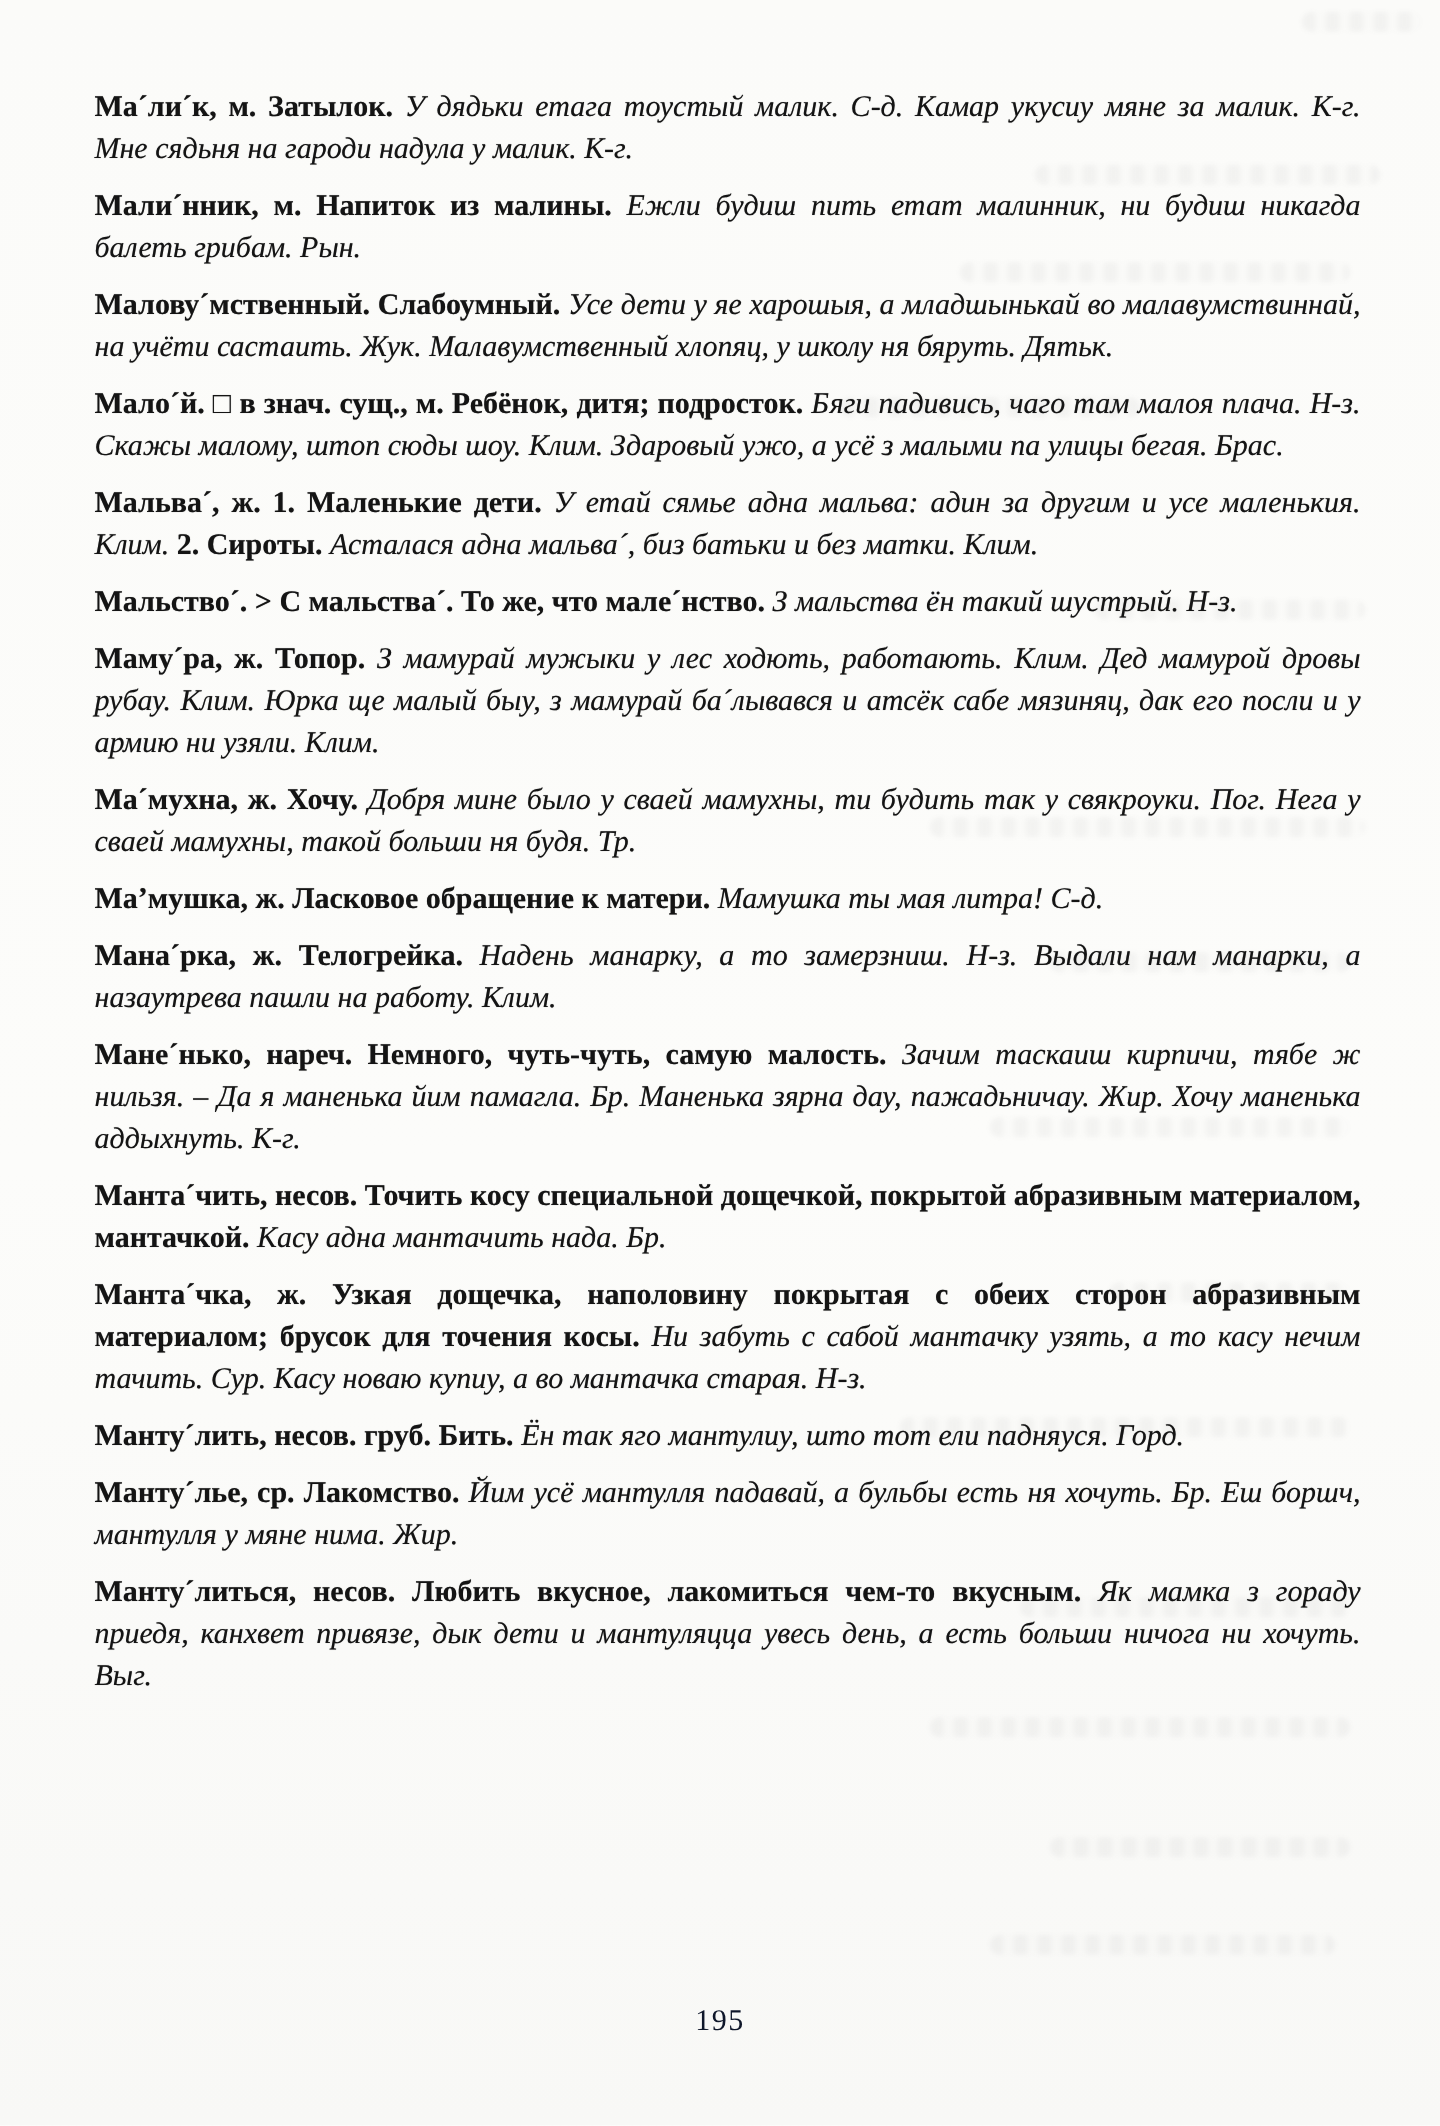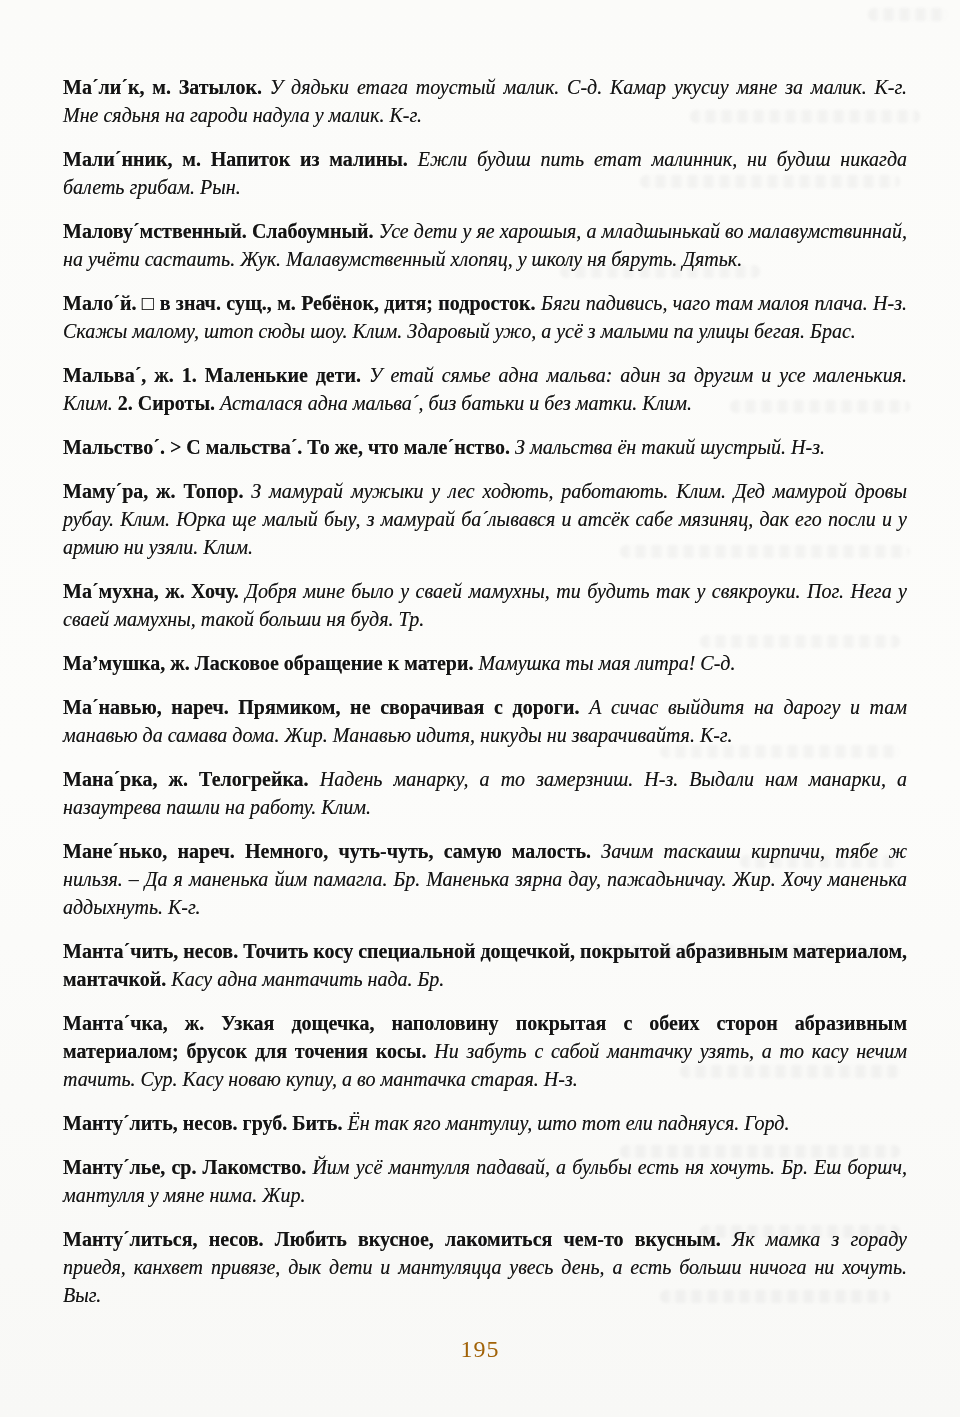--- a/index.html
+++ b/index.html
@@ -17,37 +17,37 @@
     left: 0; top: 0;
     width: 960px; height: 1417px;
   }
   .content {
     position: absolute;
     left: 63px;
     top: 57px;
     width: 844px;
   }
   p.entry {
-    margin: 16px 0 10px 0;
+    margin: 0 0 10px 0;
     font-size: 20px;
     line-height: 28px;
     text-align: justify;
     text-shadow: 0 0 0.5px rgba(20,20,20,0.55);
   }
   p.entry .b { font-weight: bold; font-style: normal; }
   p.entry .i { font-style: italic; font-weight: normal; }
   .page-number {
     position: absolute;
     left: 0;
     top: 1336px;
     width: 960px;
     text-align: center;
-    font-size: 24px;
+    font-size: 20px;
     letter-spacing: 1px;
-    color: #a16207;
+    color: #0f172a;
   }
   
   .artifact {
     position: absolute;
     height: 13px;
     border-radius: 6px;
     background: repeating-linear-gradient(90deg,
       rgba(90,90,95,0.10) 0px, rgba(90,90,95,0.10) 9px,
       rgba(90,90,95,0.02) 9px, rgba(90,90,95,0.02) 16px);
     filter: blur(1.6px);
@@ -78,21 +78,20 @@
   <main class="content">
       <p class="entry"><span class="b">Ма´ли´к, м. Затылок.</span> <span class="i">У дядьки етага тоустый малик. С-д. Камар укусиу мяне за малик. К-г. Мне сядьня на гароди надула у малик. К-г.</span></p>
       <p class="entry"><span class="b">Мали´нник, м. Напиток из малины.</span> <span class="i">Ежли будиш пить етат малинник, ни будиш никагда балеть грибам. Рын.</span></p>
       <p class="entry"><span class="b">Малову´мственный. Слабоумный.</span> <span class="i">Усе дети у яе харошыя, а младшынькай во малавумствиннай, на учёти састаить. Жук. Малавумственный хлопяц, у школу ня бяруть. Дятьк.</span></p>
       <p class="entry"><span class="b">Мало´й. □ в знач. сущ., м. Ребёнок, дитя; подросток.</span> <span class="i">Бяги падивись, чаго там малоя плача. Н-з. Скажы малому, штоп сюды шоу. Клим. Здаровый ужо, а усё з малыми па улицы бегая. Брас.</span></p>
       <p class="entry"><span class="b">Мальва´, ж. 1. Маленькие дети.</span> <span class="i">У етай сямье адна мальва: адин за другим и усе маленькия. Клим.</span> <span class="b">2. Сироты.</span> <span class="i">Асталася адна мальва´, биз батьки и без матки. Клим.</span></p>
       <p class="entry"><span class="b">Мальство´. &gt; С мальства´. То же, что мале´нство.</span> <span class="i">З мальства ён такий шустрый. Н-з.</span></p>
       <p class="entry"><span class="b">Маму´ра, ж. Топор.</span> <span class="i">З мамурай мужыки у лес ходють, работають. Клим. Дед мамурой дровы рубау. Клим. Юрка ще малый быу, з мамурай ба´лывався и атсёк сабе мязиняц, дак его посли и у армию ни узяли. Клим.</span></p>
       <p class="entry"><span class="b">Ма´мухна, ж. Хочу.</span> <span class="i">Добря мине было у сваей мамухны, ти будить так у свякроуки. Пог. Нега у сваей мамухны, такой больши ня будя. Тр.</span></p>
       <p class="entry"><span class="b">Ма’мушка, ж. Ласковое обращение к матери.</span> <span class="i">Мамушка ты мая литра! С-д.</span></p>
-      <p class="entry"><span class="b">Ма´навью, нареч. Прямиком, не сворачивая с дороги.</span> <span class="i">А сичас выйдитя на дарогу и там манавью да самава дома. Жир. Манавью идитя, никуды ни зварачивайтя. К-г.</span></p>
       <p class="entry"><span class="b">Мана´рка, ж. Телогрейка.</span> <span class="i">Надень манарку, а то замерзниш. Н-з. Выдали нам манарки, а назаутрева пашли на работу. Клим.</span></p>
       <p class="entry"><span class="b">Мане´нько, нареч. Немного, чуть-чуть, самую малость.</span> <span class="i">Зачим таскаиш кирпичи, тябе ж нильзя. – Да я маненька йим памагла. Бр. Маненька зярна дау, пажадьничау. Жир. Хочу маненька аддыхнуть. К-г.</span></p>
       <p class="entry"><span class="b">Манта´чить, несов. Точить косу специальной дощечкой, покрытой абразивным материалом, мантачкой.</span> <span class="i">Касу адна мантачить нада. Бр.</span></p>
       <p class="entry"><span class="b">Манта´чка, ж. Узкая дощечка, наполовину покрытая с обеих сторон абразивным материалом; брусок для точения косы.</span> <span class="i">Ни забуть с сабой мантачку узять, а то касу нечим тачить. Сур. Касу новаю купиу, а во мантачка старая. Н-з.</span></p>
       <p class="entry"><span class="b">Манту´лить, несов. груб. Бить.</span> <span class="i">Ён так яго мантулиу, што тот ели падняуся. Горд.</span></p>
       <p class="entry"><span class="b">Манту´лье, ср. Лакомство.</span> <span class="i">Йим усё мантулля падавай, а бульбы есть ня хочуть. Бр. Еш боршч, мантулля у мяне нима. Жир.</span></p>
       <p class="entry"><span class="b">Манту´литься, несов. Любить вкусное, лакомиться чем-то вкусным.</span> <span class="i">Як мамка з гораду приедя, канхвет привязе, дык дети и мантуляцца увесь день, а есть больши ничога ни хочуть. Выг.</span></p>
     </main>
 
   <div class="page-number">195</div>

